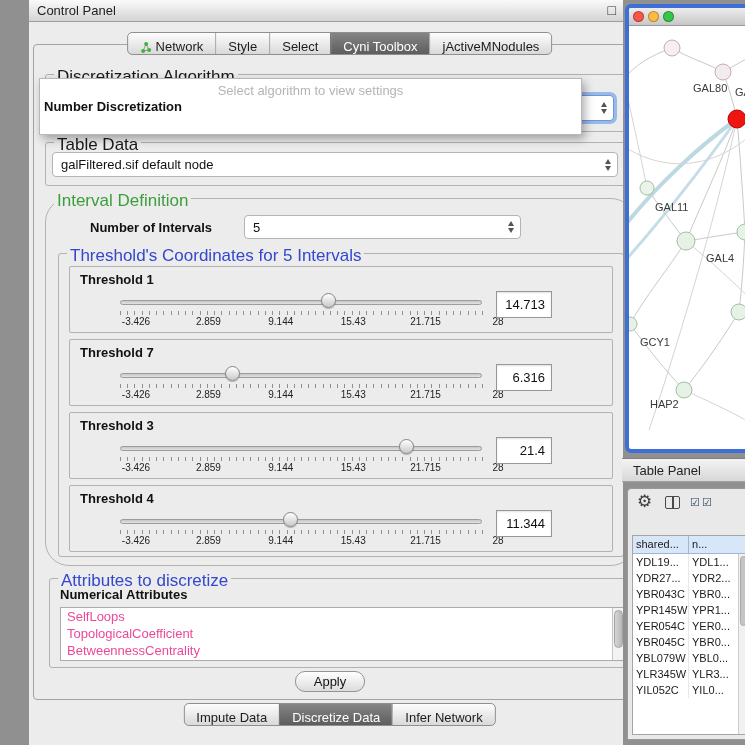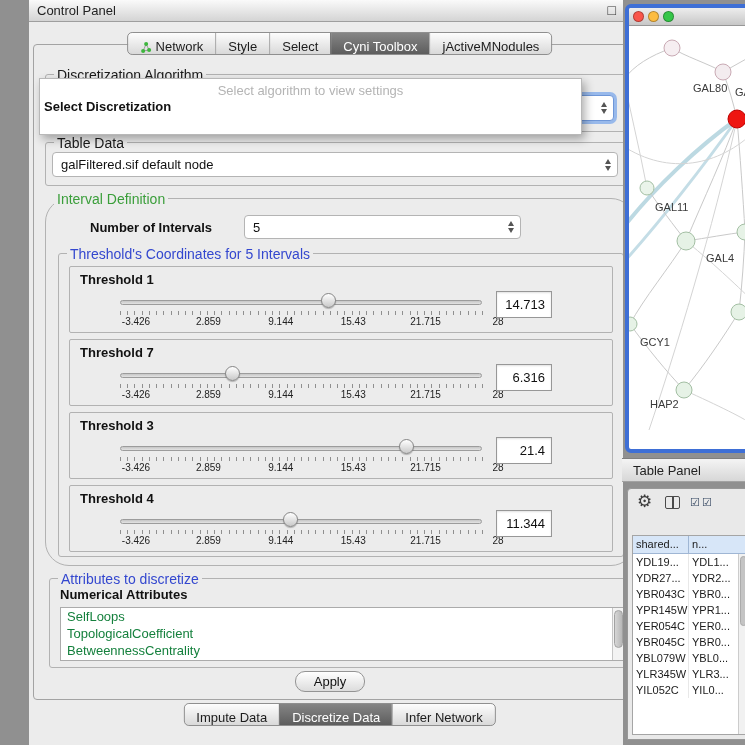--- a/index.html
+++ b/index.html
@@ -23,21 +23,21 @@
 
   .tabbar{position:absolute;display:flex;height:23px;border:1px solid #8f8f8f;border-radius:5px;overflow:hidden;background:linear-gradient(#fdfdfd,#d9d9d9);}
   .tabbar .tab{display:flex;align-items:flex-end;gap:5px;padding:0 12px;font-size:13px;color:#1c1c1c;border-left:1px solid #a8a8a8;white-space:nowrap;}
   .tabbar .tab:first-child{border-left:none;}
   .tabbar .tab.active{background:linear-gradient(#858585,#5d5d5d);color:#fff;border-left-color:#6a6a6a;}
   .top-tabs{top:32px;left:50%;transform:translateX(-50%);}
   .bottom-tabs{top:703px;left:50%;transform:translateX(-50%);}
   .net-ic{display:inline-flex;margin-right:-1px;}
 
   .group{position:absolute;border:1px solid #b2b2b2;border-radius:3px;}
-  .group-title{position:absolute;top:-8px;left:8px;background:#ececec;padding:0 3px;font-size:14px;color:#1a1a1a;white-space:nowrap;}
+  .group-title{position:absolute;top:-8px;left:8px;background:#ececec;padding:0 3px;font-size:17px;color:#1a1a1a;white-space:nowrap;}
   .group-title.green{color:#3a9e3a;}
   .group-title.blue{color:#3347cf;}
 
   .combo{position:absolute;background:#fff;border:1px solid #b4b4b4;border-radius:4px;font-size:13px;color:#111;display:flex;align-items:center;padding:0 24px 0 8px;white-space:nowrap;overflow:hidden;}
   .combo .stepper{position:absolute;right:6px;top:50%;transform:translateY(-50%);display:flex;flex-direction:column;gap:2px;}
   .stepper i{display:block;width:0;height:0;}
   .stepper .up{border-left:3.5px solid transparent;border-right:3.5px solid transparent;border-bottom:5px solid #555;}
   .stepper .down{border-left:3.5px solid transparent;border-right:3.5px solid transparent;border-top:5px solid #555;}
   .combo.focus{border-color:#6f97d8;box-shadow:0 0 0 3px rgba(108,158,235,.65);}
 
@@ -64,21 +64,21 @@
   .track{position:absolute;left:8px;top:9px;width:362px;height:5px;background:linear-gradient(#c6c6c6,#e3e3e3);border:1px solid #9c9c9c;border-radius:3px;}
   .thumb{position:absolute;top:2px;width:15px;height:15px;border-radius:50%;background:linear-gradient(#ffffff,#c9c9c9);border:1px solid #868686;box-shadow:0 1px 1px rgba(0,0,0,.25);z-index:2;}
   .ticks{position:absolute;left:8px;top:20px;width:363px;height:4px;background:repeating-linear-gradient(90deg,#8f8f8f 0,#8f8f8f 1px,transparent 1px,transparent 7.24px);}
   .tick-labels{position:absolute;left:16px;top:0;width:100%;height:100%;text-decoration:underline;}
   .tick-label{position:absolute;top:25px;transform:translateX(-50%);font-size:10px;color:#222;white-space:nowrap;}
   .valuebox{position:absolute;left:426px;top:24px;width:56px;height:27px;background:#fff;border:1px solid #979797;font-size:13px;color:#111;text-align:right;line-height:25px;padding-right:6px;box-shadow:inset 0 1px 2px rgba(0,0,0,.12);}
 
   .attr-group{left:20px;top:578px;width:586px;height:90px;}
   .attr-label{position:absolute;left:10px;top:8px;font-size:13px;font-weight:bold;color:#111;}
   .listbox{position:absolute;left:10px;top:28px;width:566px;height:54px;background:#fff;border:1px solid #ababab;overflow:hidden;}
-  .list-item{font-size:13px;line-height:17px;padding-left:6px;color:#15803d;white-space:nowrap;}
+  .list-item{font-size:13px;line-height:17px;padding-left:6px;color:#ec4899;white-space:nowrap;}
   .sb{position:absolute;right:0;top:0;bottom:0;width:13px;background:#f3f3f3;border-left:1px solid #c6c6c6;}
   .sb-thumb{position:absolute;left:1px;top:2px;width:9px;height:38px;background:linear-gradient(90deg,#d6d6d6,#b7b7b7);border:1px solid #a2a2a2;border-radius:5px;}
 
   .apply-btn{position:absolute;left:266px;top:671px;width:70px;height:21px;border:1px solid #949494;border-radius:10px;background:linear-gradient(#ffffff,#dcdcdc);font-size:13px;color:#111;font-family:inherit;text-align:center;line-height:19px;padding:0;}
 
   
   .right-side{position:absolute;left:623px;top:0;width:122px;height:745px;background:#909090;}
 
   .net-window{position:absolute;left:2px;top:4px;width:130px;height:449px;border:4px solid #3e6fd6;border-radius:6px;background:#fff;overflow:hidden;}
   .net-titlebar{position:relative;height:18px;background:linear-gradient(#ededed,#c7c7c7);border-bottom:1px solid #979797;}
@@ -156,21 +156,21 @@
         <span></span>
         <span class="stepper">
             <i class="up"></i>
             <i class="down"></i>
           </span>
       </div>
     </div>
 
     <div class="dropdown">
       <div class="dd-prompt">Select algorithm to view settings</div>
-      <div class="dd-option bold">Select Discretization</div>
+      <div class="dd-option bold">Number Discretization</div>
     </div>
 
     <div class="group tabledata-group">
       <span class="group-title">Table Data</span>
       <div class="combo tabledata-combo">
         <span>galFiltered.sif default node</span>
         <span class="stepper">
             <i class="up"></i>
             <i class="down"></i>
           </span>

